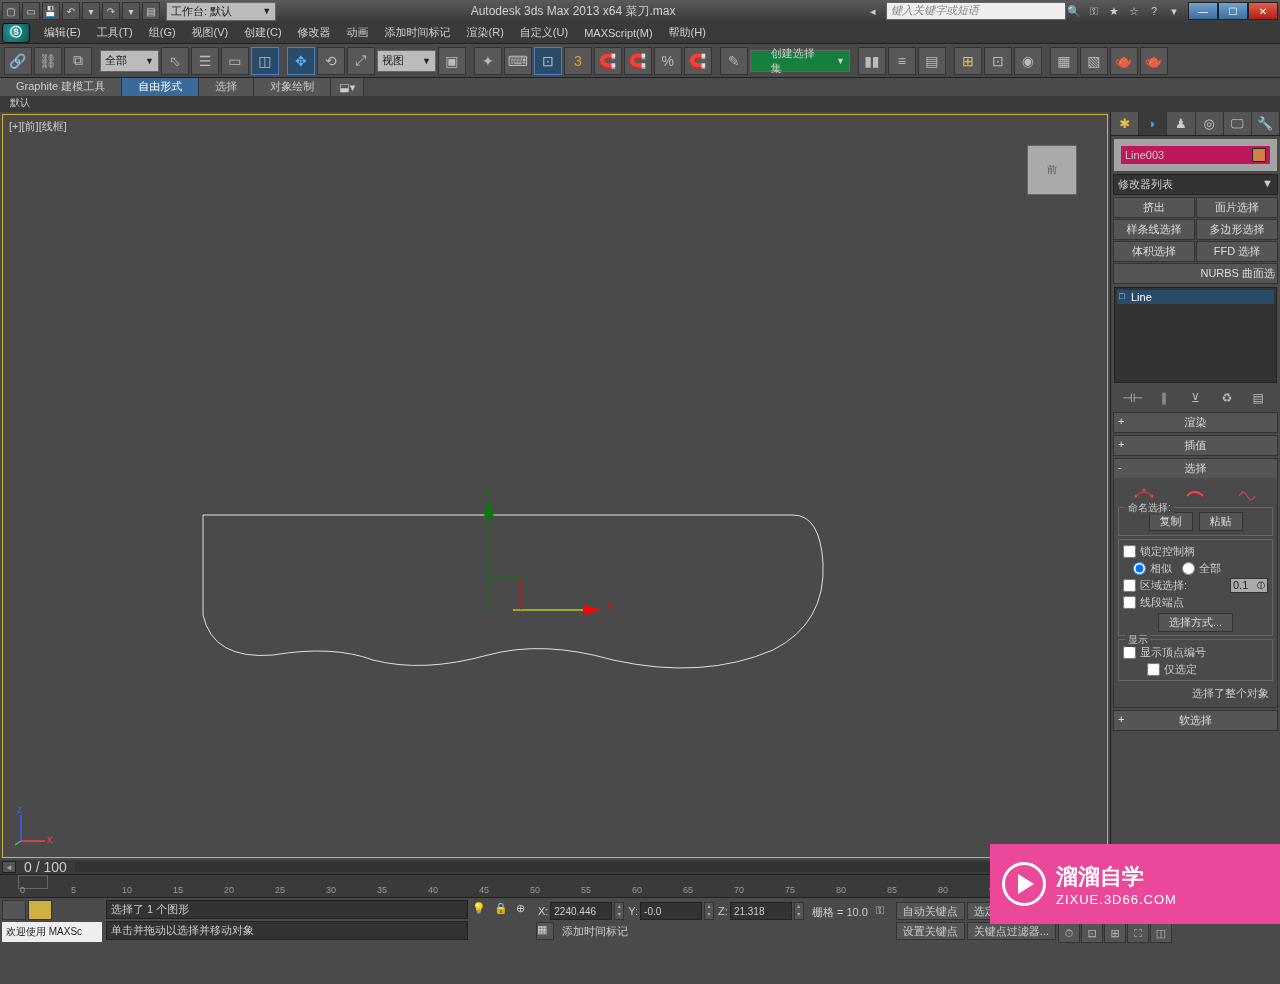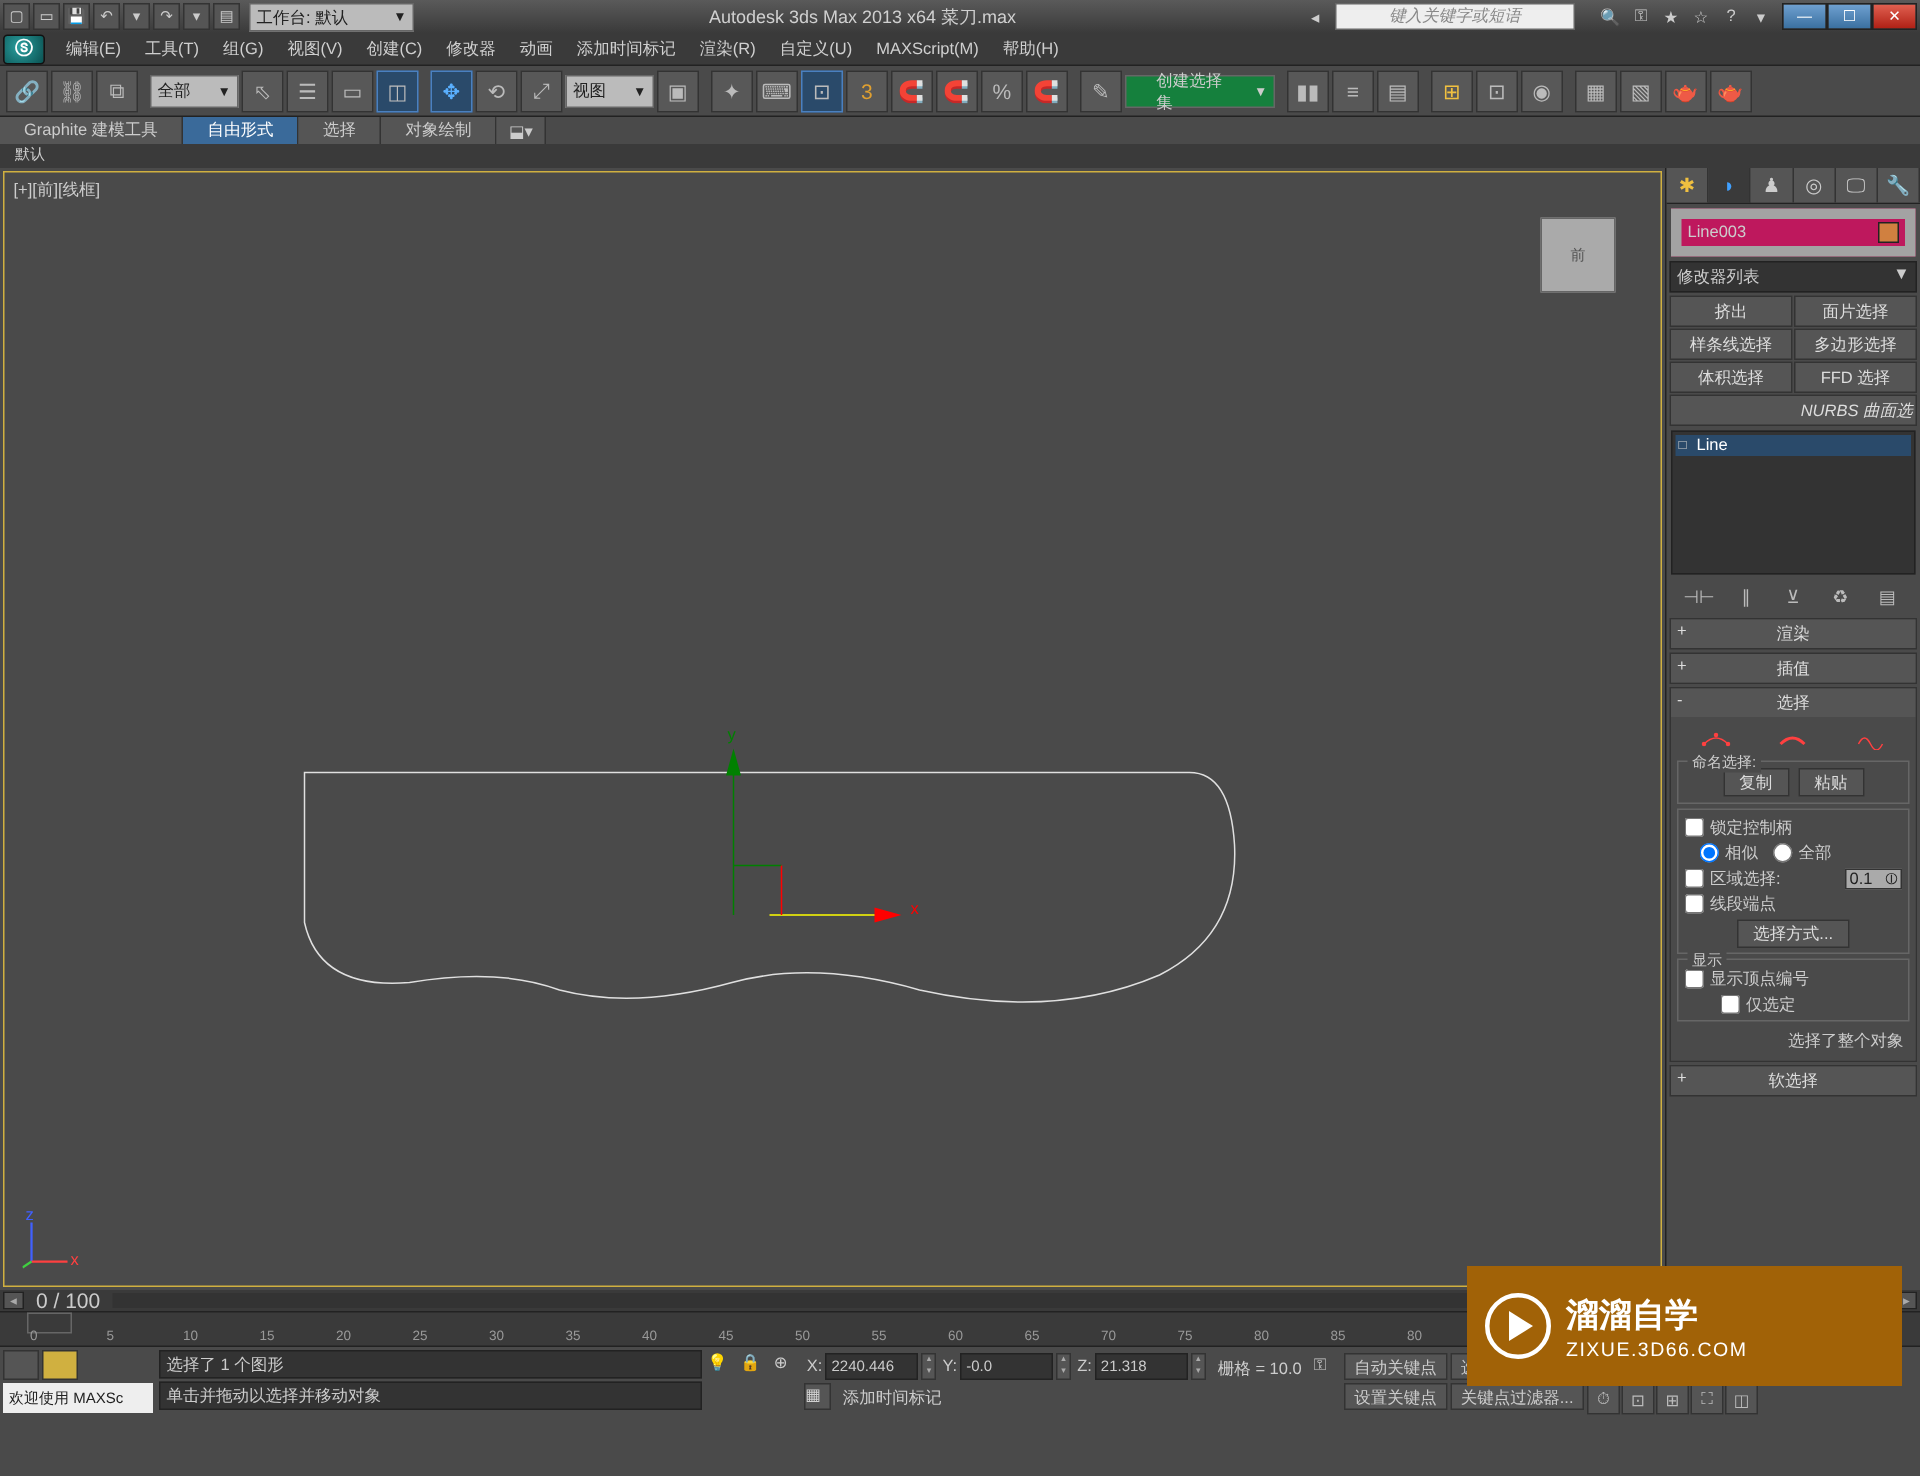--- a/index.html
+++ b/index.html
@@ -5,21 +5,21 @@
 * { margin: 0; padding: 0; box-sizing: border-box; font-family: "Microsoft YaHei", Arial, sans-serif; font-size: 11px; }
 body { background: #4a4a4a; color: #d0d0d0; overflow: hidden; width: 1280px; height: 984px; position: relative; }
 
 
 .titlebar { height: 22px; background: linear-gradient(#5a5a5a, #3a3a3a); display: flex; align-items: center; padding: 0 2px; }
 .titlebar .qat { display: flex; gap: 2px; align-items: center; }
 .titlebar .qat .tb { width: 18px; height: 18px; background: #555; border: 1px solid #333; display: flex; align-items: center; justify-content: center; font-size: 10px; color: #ccc; cursor: pointer; }
 .titlebar .workspace { margin-left: 6px; background: #bbb; color: #222; padding: 1px 4px; display: flex; align-items: center; gap: 30px; border: 1px solid #666; }
 .titlebar .workspace .arrow { font-size: 9px; }
 .titlebar .title { flex: 1; text-align: center; color: #d0d0d0; font-size: 12px; }
-.titlebar .search { width: 160px; height: 18px; background: #eee; color: #888; font-style: italic; padding: 0 4px; margin-right: 16px; border: 1px solid #666; text-align: center; }
+.titlebar .search { width: 180px; height: 18px; background: #eee; color: #888; font-style: italic; padding: 0 4px; margin-right: 0; border: 1px solid #666; }
 .titlebar .ticons { display: flex; gap: 4px; margin-right: 6px; }
 .titlebar .ticons .ti { width: 16px; height: 16px; color: #ccc; display: flex; align-items: center; justify-content: center; cursor: pointer; }
 .titlebar .winctrl { display: flex; }
 .titlebar .winctrl .wc { width: 30px; height: 18px; display: flex; align-items: center; justify-content: center; border: 1px solid #222; font-size: 10px; cursor: pointer; }
 .titlebar .winctrl .min { background: linear-gradient(#6fa0d0, #3a70a0); color: #fff; }
 .titlebar .winctrl .max { background: linear-gradient(#6fa0d0, #3a70a0); color: #fff; }
 .titlebar .winctrl .close { background: linear-gradient(#e06050, #b02015); color: #fff; }
 
 
 .menubar { height: 22px; background: #3a3a3a; display: flex; align-items: center; padding-left: 2px; border-bottom: 1px solid #222; }
@@ -58,21 +58,21 @@
 
 .cmdpanel { position: absolute; top: 112px; right: 0; width: 170px; bottom: 124px; background: #4a4a4a; border-left: 1px solid #222; overflow: hidden; }
 .cmdpanel .ptabs { height: 24px; display: flex; border-bottom: 1px solid #222; }
 .cmdpanel .ptabs .pt { flex: 1; display: flex; align-items: center; justify-content: center; background: #555; border-right: 1px solid #333; cursor: pointer; color: #ccc; font-size: 13px; }
 .cmdpanel .ptabs .pt.active { background: #3a3a3a; }
 .cmdpanel .objname { margin: 3px; background: #be185d; color: #ccc; padding: 2px 4px; border: 7px solid #a3a3a3; display: flex; align-items: center; gap: 20px; }
 .cmdpanel .colorswatch { width: 14px; height: 14px; background: #d08040; border: 1px solid #222; margin-left: auto; }
 .cmdpanel .modlist { margin: 2px; background: #333; color: #ccc; padding: 2px 4px; border: 1px solid #222; display: flex; justify-content: space-between; }
 .cmdpanel .btnrow { display: flex; margin: 1px 2px; gap: 1px; }
 .cmdpanel .btnrow .pbtn { flex: 1; background: #555; border: 1px solid #333; padding: 2px 0; text-align: center; color: #ddd; cursor: pointer; font-size: 11px; }
-.cmdpanel .btnrow .pbtn.wide { text-align: left; padding-left: 6px; font-style: italic; }
+.cmdpanel .btnrow .pbtn.wide { text-align: left; padding-left: 6px; }
 .cmdpanel .stack { margin: 3px; height: 96px; background: #333; border: 1px solid #222; padding: 2px; }
 .cmdpanel .stack .stitem { background: #2a4a6a; color: #fff; padding: 1px 14px; font-size: 11px; position: relative; }
 .cmdpanel .stack .stitem::before { content: "□"; position: absolute; left: 2px; color: #ccc; font-size: 9px; }
 .cmdpanel .stackicons { display: flex; justify-content: space-around; padding: 3px 6px; }
 .cmdpanel .stackicons .si { width: 18px; height: 18px; color: #bbb; display: flex; align-items: center; justify-content: center; cursor: pointer; font-size: 12px; }
 .cmdpanel .rollout { margin: 2px; border: 1px solid #333; }
 .cmdpanel .rollout .rhead { background: #555; color: #ddd; padding: 2px 0; text-align: center; position: relative; cursor: pointer; font-size: 11px; }
 .cmdpanel .rollout .rhead .pm { position: absolute; left: 4px; }
 .cmdpanel .rollout .rbody { padding: 4px; background: #4a4a4a; }
 .cmdpanel .subobj { display: flex; justify-content: space-around; padding: 4px 0; }
@@ -107,21 +107,21 @@
 .statusbar .coord .clabel { color: #ccc; font-size: 11px; }
 .statusbar .coord input { width: 62px; height: 18px; background: #333; color: #ccc; border: 1px solid #222; padding: 0 3px; font-size: 10px; }
 .statusbar .coord .spin { width: 10px; height: 18px; background: #555; border: 1px solid #333; display: flex; flex-direction: column; }
 .statusbar .coord .spin div { flex: 1; font-size: 6px; color: #aaa; text-align: center; line-height: 7px; }
 .statusbar .gridinfo { color: #ccc; font-size: 11px; padding: 3px 6px; }
 .statusbar .keybtn { background: #555; border: 1px solid #333; padding: 2px 6px; color: #ccc; font-size: 11px; height: 18px; display: flex; align-items: center; cursor: pointer; }
 .statusbar .iconbtns { display: flex; gap: 1px; flex-wrap: wrap; width: 220px; }
 .statusbar .iconbtns .ib { width: 22px; height: 20px; background: #555; border: 1px solid #333; cursor: pointer; display: flex; align-items: center; justify-content: center; color: #bbb; font-size: 11px; }
 
 
-.wm { position: absolute; bottom: 60px; right: 12px; width: 290px; height: 80px; background: #a16207; display: flex; align-items: center; padding: 0 12px; gap: 10px; }
+.wm { position: absolute; bottom: 60px; right: 0; width: 290px; height: 80px; background: #ec4899; display: flex; align-items: center; padding: 0 12px; gap: 10px; }
 .wm .play { width: 44px; height: 44px; border: 3px solid #fff; border-radius: 50%; display: flex; align-items: center; justify-content: center; }
 .wm .play::after { content: ""; border-left: 16px solid #fff; border-top: 10px solid transparent; border-bottom: 10px solid transparent; margin-left: 4px; }
 .wm .txt { color: #fff; }
 .wm .txt .t1 { font-size: 22px; font-weight: bold; }
 .wm .txt .t2 { font-size: 13px; letter-spacing: 1px; }
 </style>
 </head>
 <body>
 
 <div class="titlebar">

